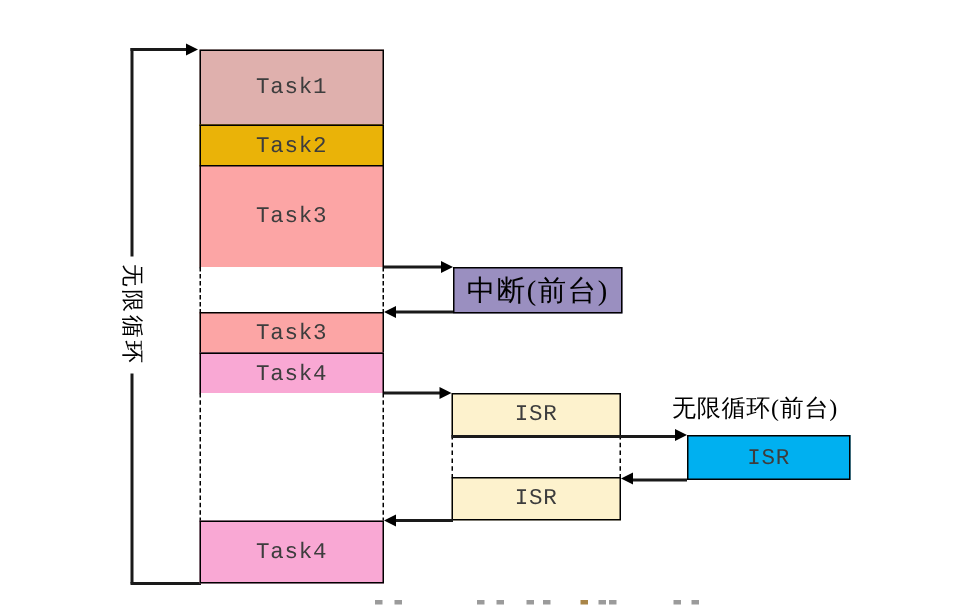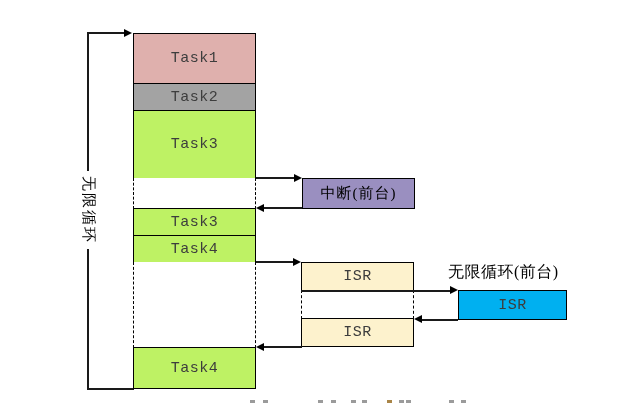--- a/index.html
+++ b/index.html
@@ -8,27 +8,27 @@
     overflow:hidden;font-family:"Liberation Serif","DejaVu Serif",serif;
   }
   
   .box{
     position:absolute;box-sizing:border-box;border:1px solid #000;
     display:flex;align-items:center;justify-content:center;
     font:15px "Liberation Mono","DejaVu Sans Mono",monospace;
     color:#3d3d3d;letter-spacing:.5px;
   }
   .c-pink{background:#dfb0ad;}
-  .c-lav{background:#a3a3a3;}
-  .c-green{background:#bef264;}
-  .c-orange{background:#bef264;}
+  .c-lav{background:#eab308;}
+  .c-green{background:#fca5a5;}
+  .c-orange{background:#f9a8d4;}
   .c-purple{background:#9a8fc0;}
   .c-cream{background:#fdf2cd;}
   .c-blue{background:#00b0f0;}
-  .cjk{font-family:"Liberation Serif","DejaVu Serif",serif;color:#000;font-size:15px;letter-spacing:1px;}
+  .cjk{font-family:"Liberation Serif","DejaVu Serif",serif;color:#000;font-size:19px;letter-spacing:1px;}
   
   .gap{
     position:absolute;box-sizing:border-box;background:#fff;
     border-left:1px dashed #000;border-right:1px dashed #000;
   }
   
   .hline{position:absolute;height:1.5px;background:#1a1a1a;}
   .vline{position:absolute;width:1.5px;background:#1a1a1a;}
   .arr{position:absolute;width:0;height:0;border-top:4px solid transparent;border-bottom:4px solid transparent;}
   .arr.r{border-left:8px solid #000;}

